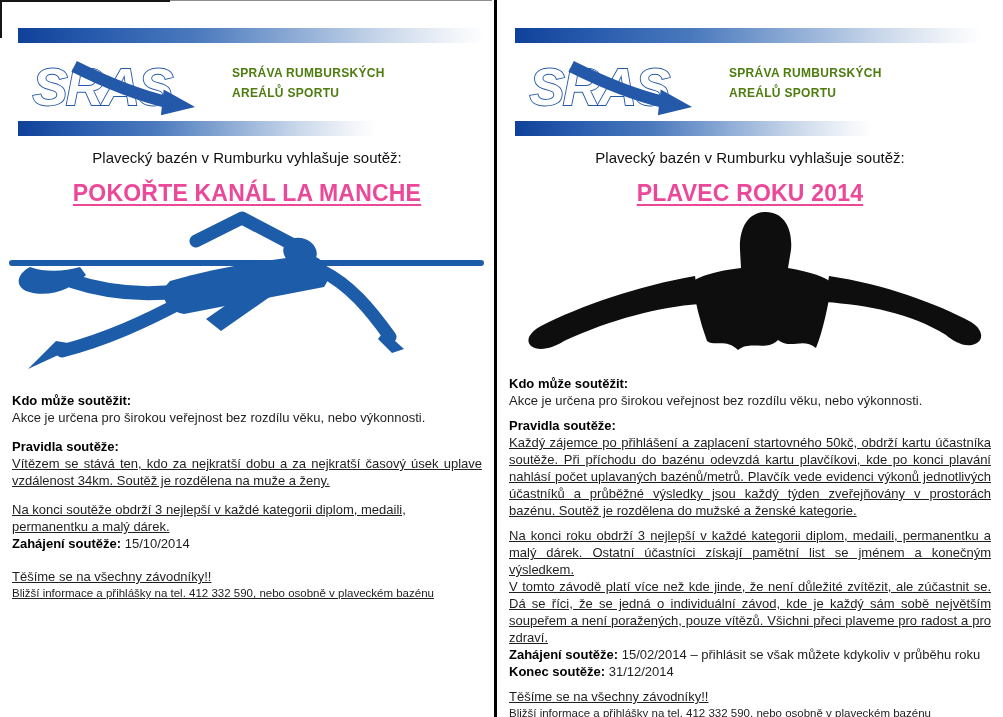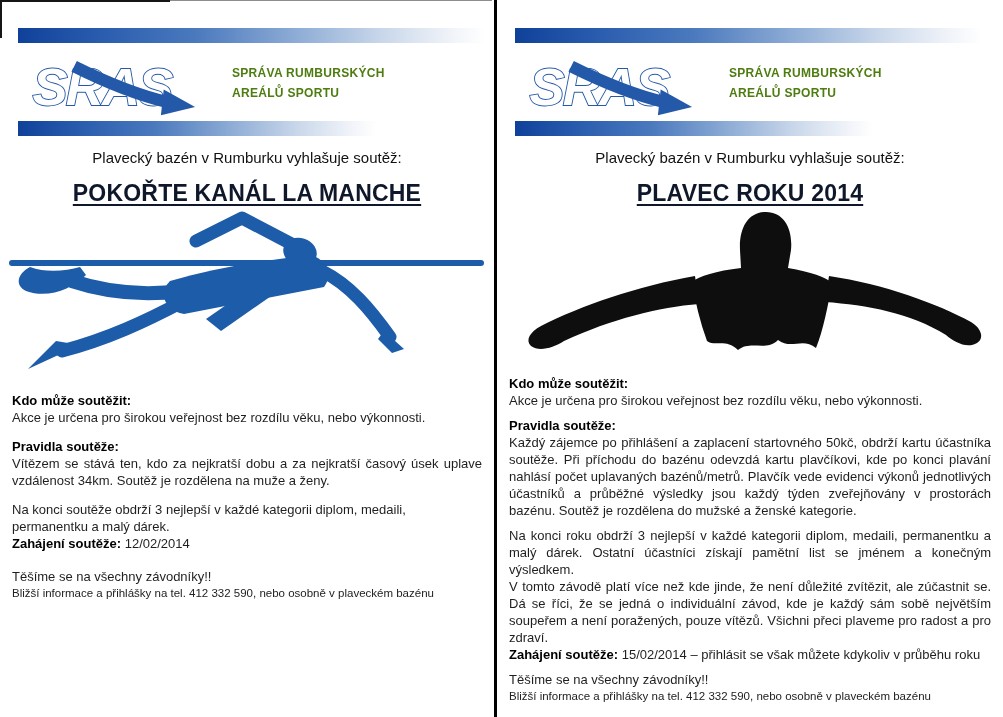--- a/index.html
+++ b/index.html
@@ -20,29 +20,29 @@
   .bar.top{margin:28px 0 0 18px;width:467px;}
   .bar.bot{margin:2px 0 0 18px;width:358px;}
 
   .logo-row{display:flex;align-items:center;margin:4px 0 0 26px;gap:10px;height:72px;}
   .logo-mark{width:196px;height:72px;flex:0 0 auto;}
   .logo-letters{font-family:"Liberation Sans",sans-serif;font-style:italic;font-weight:bold;
        font-size:57px;fill:#ffffff;stroke:#2458a8;stroke-width:2px;paint-order:stroke;letter-spacing:-2px;}
   .logo-text{color:#4d7c0f;font-weight:bold;font-size:12px;line-height:20px;letter-spacing:.3px;}
 
   .subtitle{margin:13px 0 0;text-align:center;font-size:15px;color:#111;}
-  .title{margin:14px 0 0;text-align:center;font-size:23px;font-weight:bold;color:#0f172a;letter-spacing:.2px;}
+  .title{margin:14px 0 0;text-align:center;font-size:23px;font-weight:bold;color:#ec4899;letter-spacing:.2px;}
   .title span{text-decoration:underline;text-decoration-thickness:2px;text-underline-offset:3px;}
 
   .swimmer{display:block;margin:4px 0 0 6px;}
   .swimmer.fly{margin:2px 0 0 23px;}
 
   .content{margin:18px 12px 0 12px;font-size:13px;line-height:17px;}
   .content .h{font-weight:bold;color:#000;}
-  .content p{margin:0;}
+  .content p{margin:0;text-decoration:underline;}
   .just{text-align:justify;}
   .g6{margin-bottom:6px;} .g8{margin-bottom:8px;} .g12{margin-bottom:12px;} .g16{margin-bottom:16px;}
   .footer{font-size:11.5px;color:#222;}
 </style>
 </head>
 <body>
 
 <div class="page">
 
   <section class="flyer left">
@@ -91,21 +91,21 @@
       <div class="g12">
         <div class="h">Kdo může soutěžit:</div>
         <div>Akce je určena pro širokou veřejnost bez rozdílu věku, nebo výkonnosti.</div>
       </div>
       <div class="g12">
         <div class="h">Pravidla soutěže:</div>
         <p class="just">Vítězem se stává ten, kdo za nejkratší dobu a za nejkratší časový úsek uplave vzdálenost 34km. Soutěž je rozdělena na muže a ženy.</p>
       </div>
       <p class="g16">Na konci soutěže obdrží 3 nejlepší v každé kategorii diplom, medaili, permanentku a malý dárek.</p>
       <div class="g16">
-        <div><span class="h">Zahájení soutěže:</span> <span>12/02/2014</span></div>
+        <div><span class="h">Zahájení soutěže:</span> <span>15/10/2014</span></div>
       </div>
       <p class="g16">Těšíme se na všechny závodníky!!</p>
       <p class="footer">Bližší informace a přihlášky na tel. 412 332 590, nebo osobně v plaveckém bazénu</p>
     </div>
   </section>
 
   <div class="divider"></div>
 
   <section class="flyer right">
     <div class="bar top"></div>
@@ -141,19 +141,20 @@
         <div>Akce je určena pro širokou veřejnost bez rozdílu věku, nebo výkonnosti.</div>
       </div>
       <div class="g8">
         <div class="h">Pravidla soutěže:</div>
         <p class="just">Každý zájemce po přihlášení a zaplacení startovného 50kč, obdrží kartu účastníka soutěže. Při příchodu do bazénu odevzdá kartu plavčíkovi, kde po konci plavání nahlásí počet uplavaných bazénů/metrů. Plavčík vede evidenci výkonů jednotlivých účastníků a průběžné výsledky jsou každý týden zveřejňovány v prostorách bazénu. Soutěž je rozdělena do mužské a ženské kategorie.</p>
       </div>
       <p class="just g8">Na konci roku obdrží 3 nejlepší v každé kategorii diplom, medaili, permanentku a malý dárek. Ostatní účastníci získají pamětní list se jménem a konečným výsledkem.</p>
       <p class="just g8">V tomto závodě platí více než kde jinde, že není důležité zvítězit, ale zúčastnit se. Dá se říci, že se jedná o individuální závod, kde je každý sám sobě největším soupeřem a není poražených, pouze vítězů. Všichni přeci plaveme pro radost a pro zdraví.</p>
       <div class="g8">
         <div><span class="h">Zahájení soutěže:</span> <span>15/02/2014 – přihlásit se však můžete kdykoliv v průběhu roku</span></div>
+        <div><span class="h">Konec soutěže:</span> <span>31/12/2014</span></div>
       </div>
       <p class="g6">Těšíme se na všechny závodníky!!</p>
       <p class="footer">Bližší informace a přihlášky na tel. 412 332 590, nebo osobně v plaveckém bazénu</p>
     </div>
   </section>
 
 </div>
 
 </body></html>

